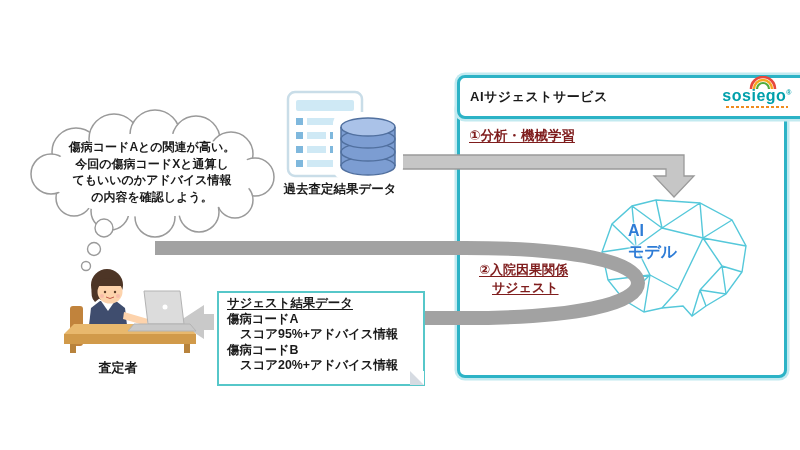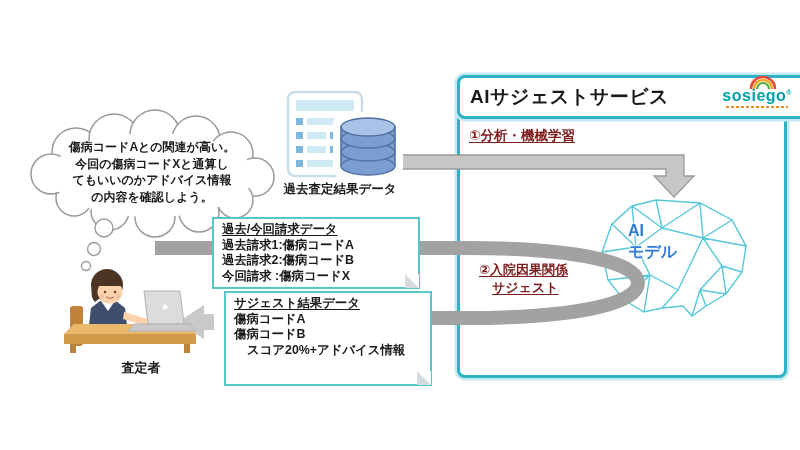--- a/index.html
+++ b/index.html
@@ -11,51 +11,51 @@
   
   .ai-body{
     left:457px;top:100px;width:324px;height:272px;background:#fff;
     border:3px solid #2cb3c6;border-radius:8px;box-shadow:0 0 0 2.5px #c2eaf0;z-index:1;
   }
   .ai-header{
     left:457px;top:75px;width:324px;height:38px;background:#fff;
     border:3px solid #2cb3c6;border-radius:8px;box-shadow:0 0 0 2.5px #c2eaf0;z-index:1;
     display:flex;align-items:center;justify-content:space-between;padding:0 10px;
   }
-  .ai-title{font-size:19px;font-weight:700;letter-spacing:.5px;}
+  .ai-title{font-size:13px;font-weight:700;letter-spacing:.5px;}
   .logo{position:relative;display:flex;flex-direction:column;align-items:center;margin-right:2px;}
   .logo-word{font-size:16px;font-weight:700;color:#00a0ab;letter-spacing:.5px;line-height:14px;}
   .logo-word sup{font-size:7px;}
   .logo-rainbow{position:absolute;top:-10px;left:26px;}
   .logo-tagline{width:62px;height:2px;margin-top:2px;
     background:repeating-linear-gradient(90deg,#f08c1e 0 3px,transparent 3px 5px);}
   .step{color:#7f1d1d;font-weight:700;z-index:1;}
   .step1{left:469px;top:127px;font-size:13.5px;}
   .step1 span{text-decoration:underline;text-underline-offset:2px;}
   .step2{left:479px;top:261px;font-size:13px;line-height:18px;}
   .step2 span{display:block;text-decoration:underline;text-underline-offset:2px;width:fit-content;}
   .step2 .l2{padding-left:13px;}
   .model-label{left:628px;top:220px;width:88px;text-align:left;z-index:3;
     font-size:16px;font-weight:700;color:#2e7cd6;line-height:21px;
     text-shadow:0 0 3px #fff,0 0 3px #fff,0 0 5px #fff;}
   
   .note{background:#fff;border:2px solid #56c7c9;z-index:3;padding:3px 8px 2px 8px;
     font-size:12.4px;line-height:15.5px;font-weight:600;}
   .note-title{font-weight:700;text-decoration:underline;text-underline-offset:2px;}
   .note1{left:212px;top:217px;width:188px;height:63px;}
-  .note2{left:224px;top:291px;width:188px;height:86px;}
+  .note2{left:217px;top:291px;width:188px;height:86px;}
   .note .indent{padding-left:13px;}
   .note::before{content:"";position:absolute;right:-1px;bottom:-1px;width:0;height:0;
     border-bottom:14px solid #d6dbe2;border-right:14px solid #ffffff;}
   
   .cloud-text{left:50px;top:139px;width:204px;text-align:center;z-index:3;
     font-size:12px;font-weight:700;line-height:16.5px;}
   .db-label{left:276px;top:181px;width:128px;text-align:center;z-index:3;
     font-size:12.5px;font-weight:700;}
-  .person-label{left:99px;top:359px;width:84px;text-align:center;z-index:3;
+  .person-label{left:76px;top:359px;width:84px;text-align:center;z-index:3;
     font-size:13px;font-weight:700;}
   svg.art{left:0;top:0;z-index:2;pointer-events:none;}
 </style>
 </head>
 <body>
 
 <div class="stage">
 
   <div class="abs ai-body"></div>
   <div class="abs ai-header">
@@ -169,30 +169,25 @@
   <div class="abs cloud-text">
     <div>傷病コードAとの関連が高い。</div>
     <div>今回の傷病コードXと通算し</div>
     <div>てもいいのかアドバイス情報</div>
     <div>の内容を確認しよう。</div>
   </div>
 
   <div class="abs db-label">過去査定結果データ</div>
   <div class="abs person-label">査定者</div>
 
-  <div class="abs note note1">
-    <div class="note-title">過去/今回請求データ</div>
-    <div>過去請求1:傷病コードA</div>
-    <div>過去請求2:傷病コードB</div>
-    <div>今回請求 :傷病コードX</div>
-  </div>
 
   <div class="abs note note2">
     <div class="note-title">サジェスト結果データ</div>
     <div>傷病コードA</div>
+    <div class="indent">スコア95%+アドバイス情報</div>
     <div>傷病コードB</div>
     <div class="indent">スコア20%+アドバイス情報</div>
   </div>
 
   <div class="abs model-label">
     <div>AI</div>
     <div>モデル</div>
   </div>
 
 </div>

